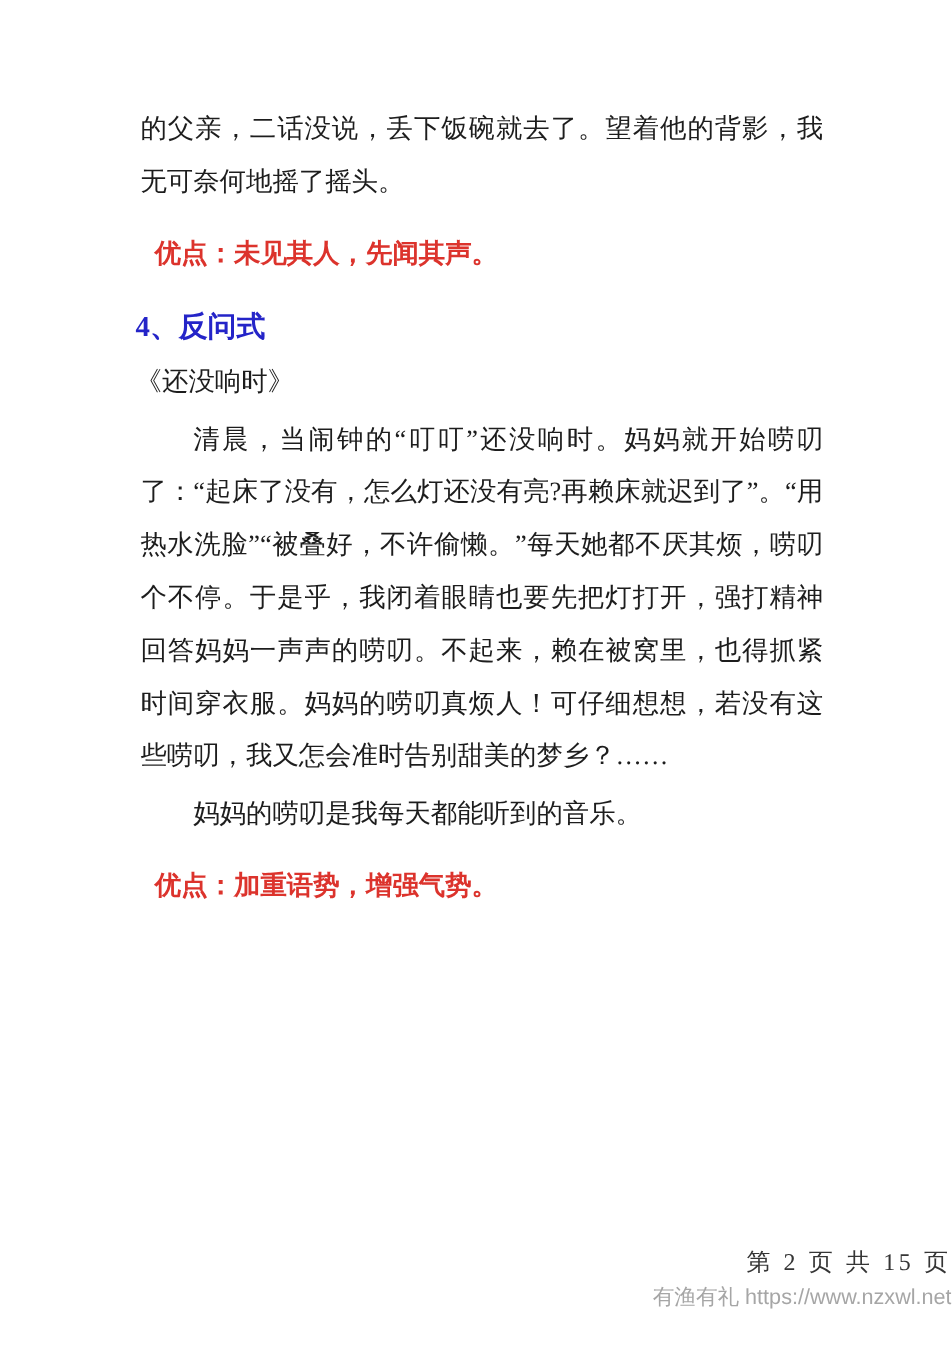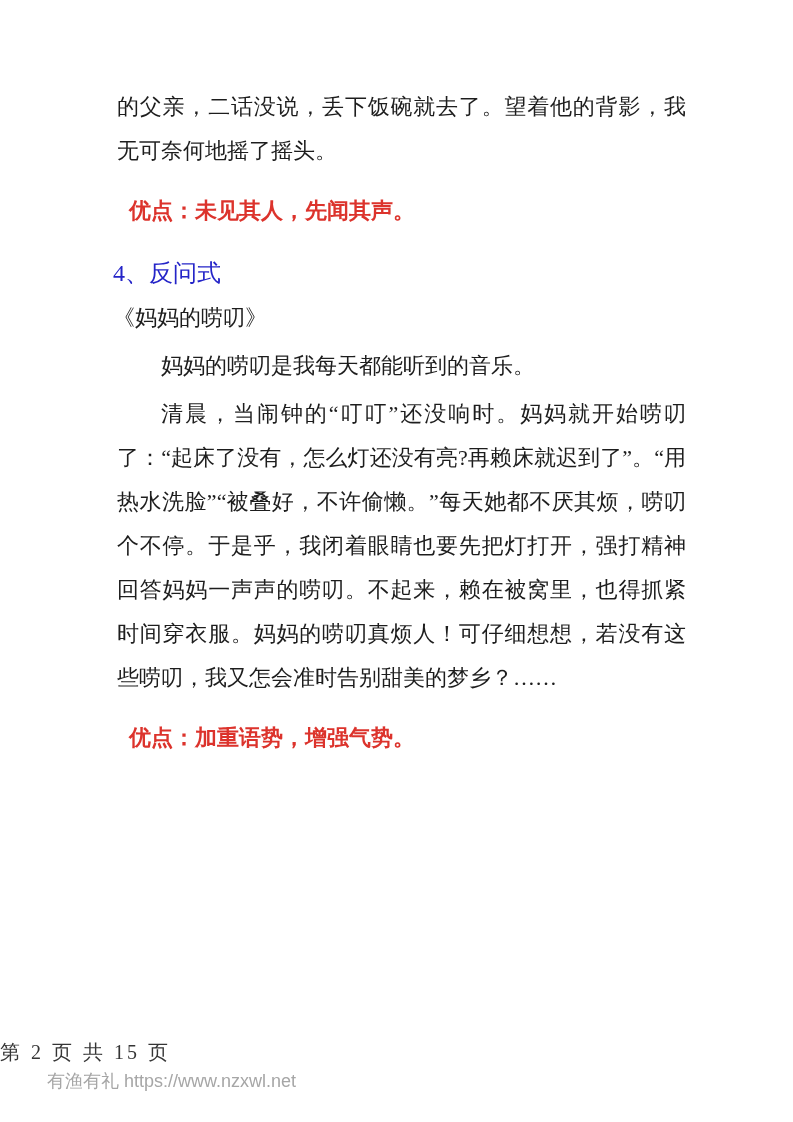--- a/index.html
+++ b/index.html
@@ -42,29 +42,29 @@
     margin: 16px;
     font-size: 22px;
     line-height: 44px;
     font-weight: bold;
     color: #dc332c;
   }
   .heading {
     margin: 17px 0 0 0;
     font-size: 24px;
     line-height: 46px;
-    font-weight: normal;
+    font-weight: bold;
     color: #2424c8;
   }
   .page-footer {
     position: absolute;
     left: 0;
     width: 793px;
     top: 1036px;
-    text-align: left;
+    text-align: right;
   }
   .page-number {
     font-size: 20px;
     line-height: 32px;
     letter-spacing: 3px;
     color: #353535;
     font-family: "Liberation Serif", "DejaVu Serif", serif;
   }
   .site-link {
     font-size: 18px;
@@ -79,23 +79,23 @@
 
 <div class="page">
   <div class="content">
 
     <p class="body-text">的父亲，二话没说，丢下饭碗就去了。望着他的背影，我无可奈何地摇了摇头。</p>
 
     <p class="advantage">优点：未见其人，先闻其声。</p>
 
     <section>
       <h2 class="heading">4、反问式</h2>
-      <p class="essay-title">《妈妈的唠叨》</p>
+      <p class="essay-title">《还没响时》</p>
+      <p class="body-text indent">清晨，当闹钟的“叮叮”还没响时。妈妈就开始唠叨了：“起床了没有，怎么灯还没有亮?再赖床就迟到了”。“用热水洗脸”“被叠好，不许偷懒。”每天她都不厌其烦，唠叨个不停。于是乎，我闭着眼睛也要先把灯打开，强打精神回答妈妈一声声的唠叨。不起来，赖在被窝里，也得抓紧时间穿衣服。妈妈的唠叨真烦人！可仔细想想，若没有这些唠叨，我又怎会准时告别甜美的梦乡？……</p>
       <p class="body-text indent">妈妈的唠叨是我每天都能听到的音乐。</p>
-      <p class="body-text indent">清晨，当闹钟的“叮叮”还没响时。妈妈就开始唠叨了：“起床了没有，怎么灯还没有亮?再赖床就迟到了”。“用热水洗脸”“被叠好，不许偷懒。”每天她都不厌其烦，唠叨个不停。于是乎，我闭着眼睛也要先把灯打开，强打精神回答妈妈一声声的唠叨。不起来，赖在被窝里，也得抓紧时间穿衣服。妈妈的唠叨真烦人！可仔细想想，若没有这些唠叨，我又怎会准时告别甜美的梦乡？……</p>
       <p class="advantage">优点：加重语势，增强气势。</p>
     </section>
 
 
 
   </div>
 
   <footer class="page-footer">
     <div class="page-number">第 2 页 共 15 页</div>
     <div class="site-link">有渔有礼 https://www.nzxwl.net</div>

